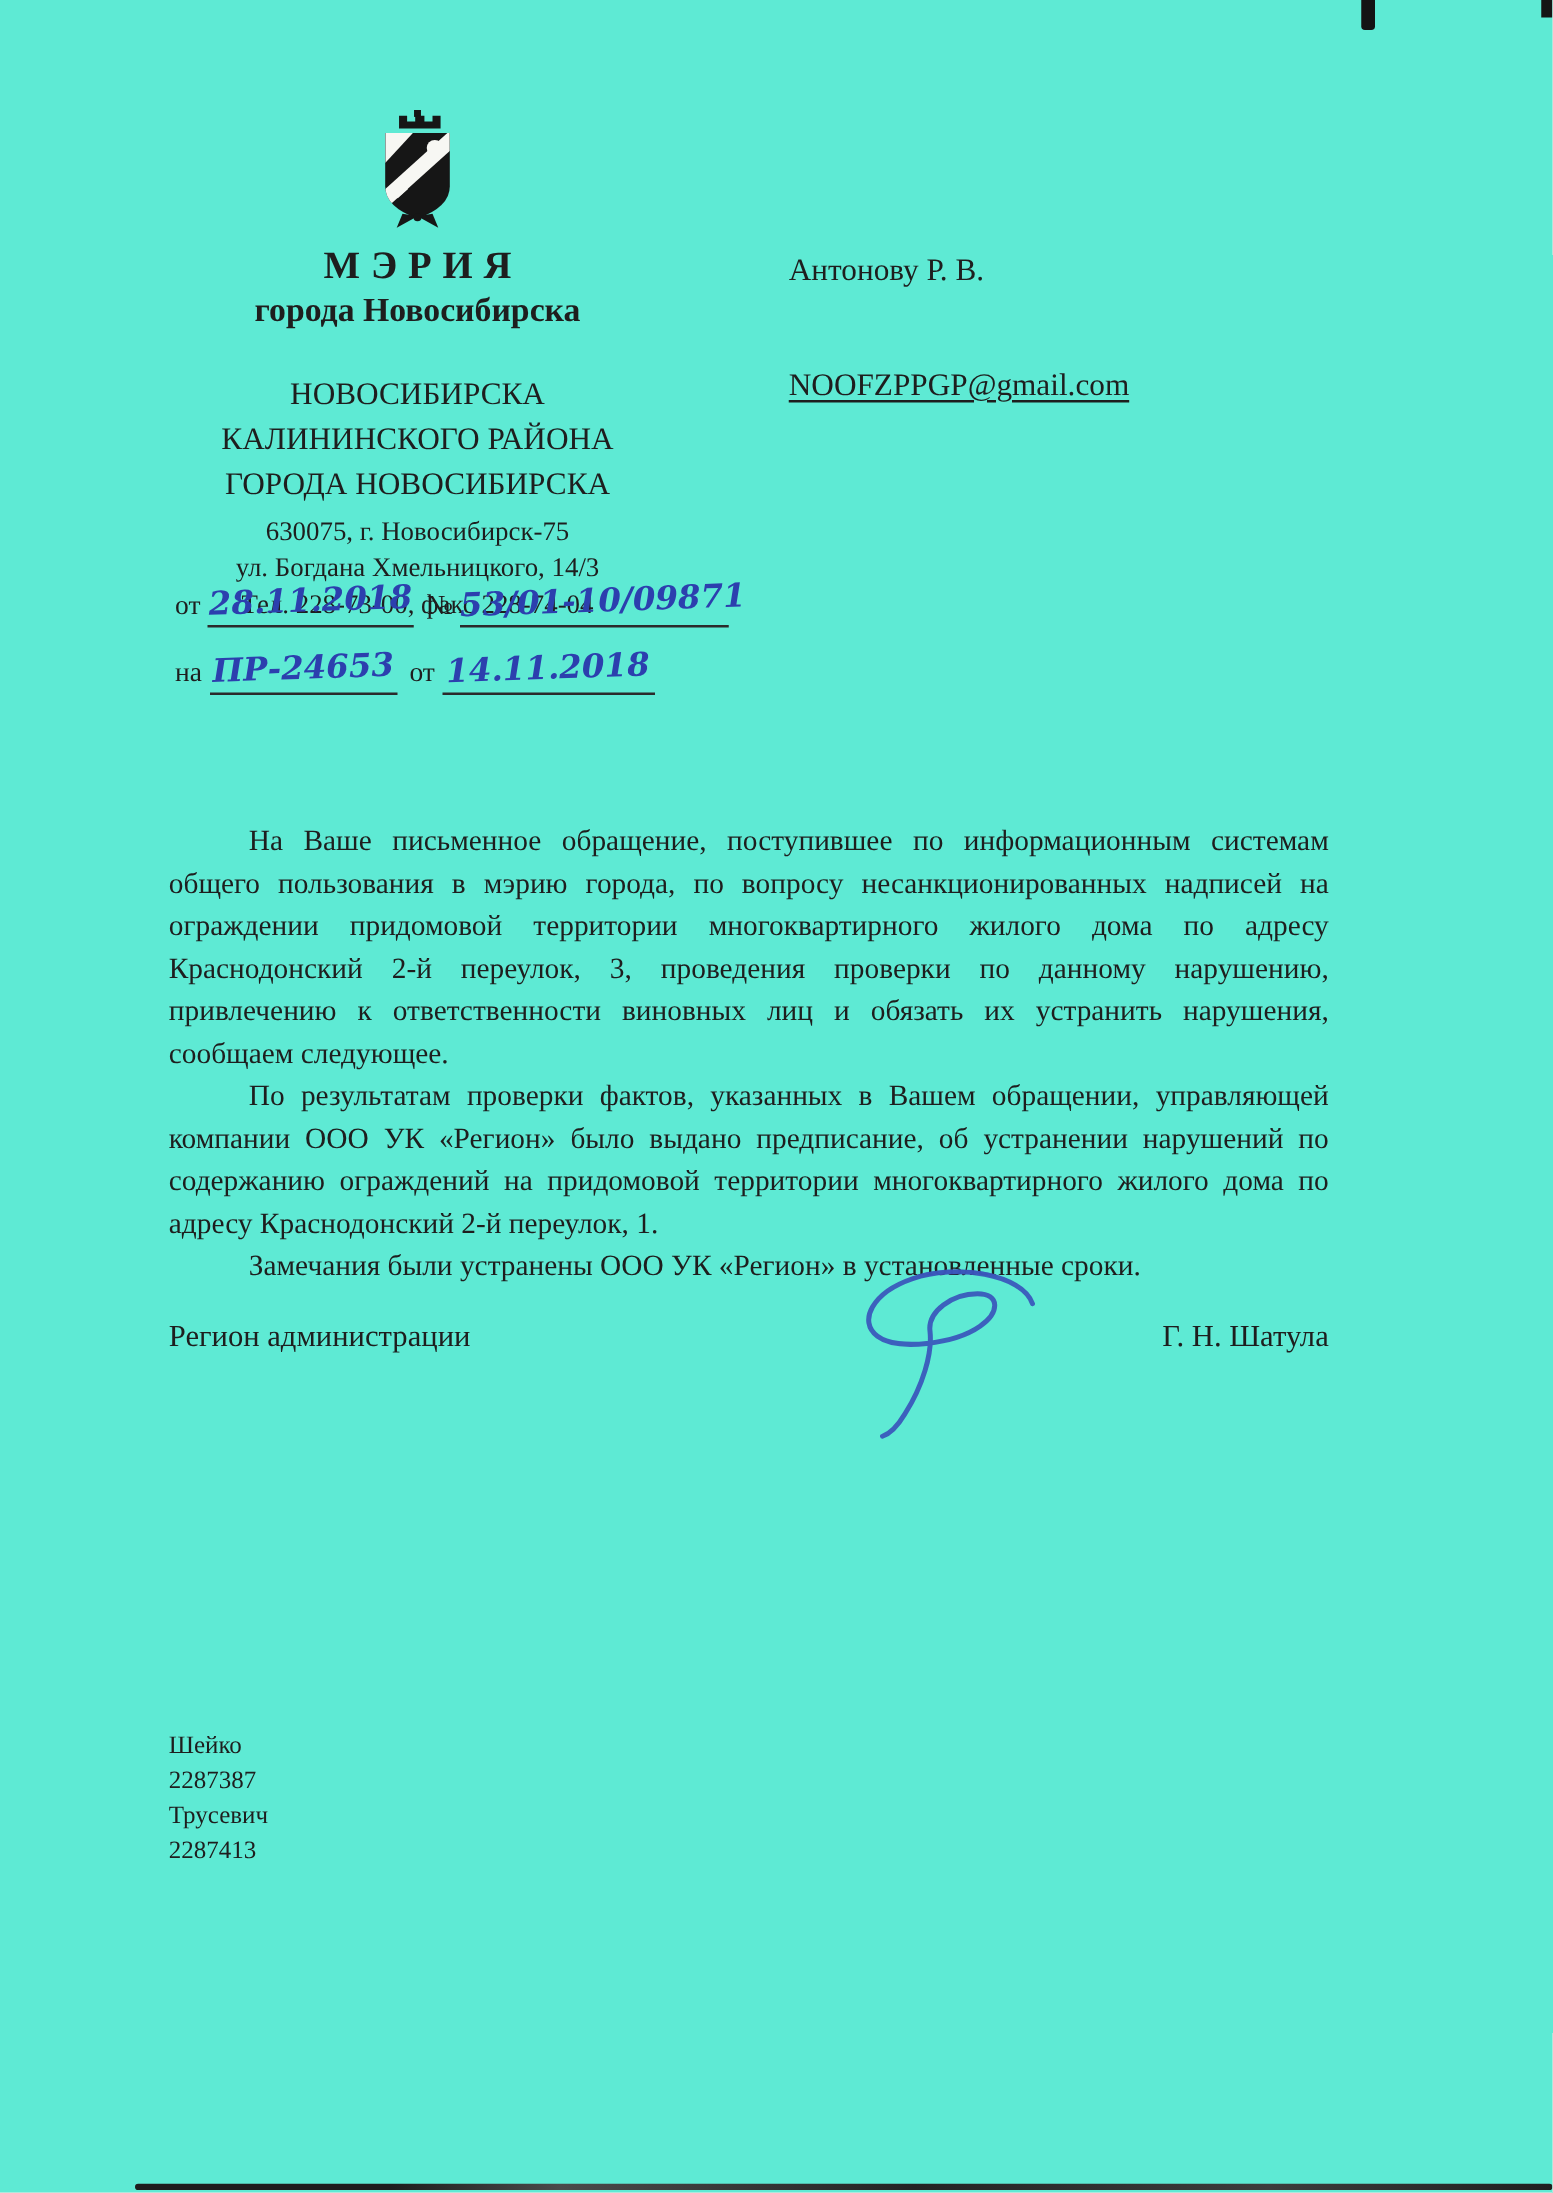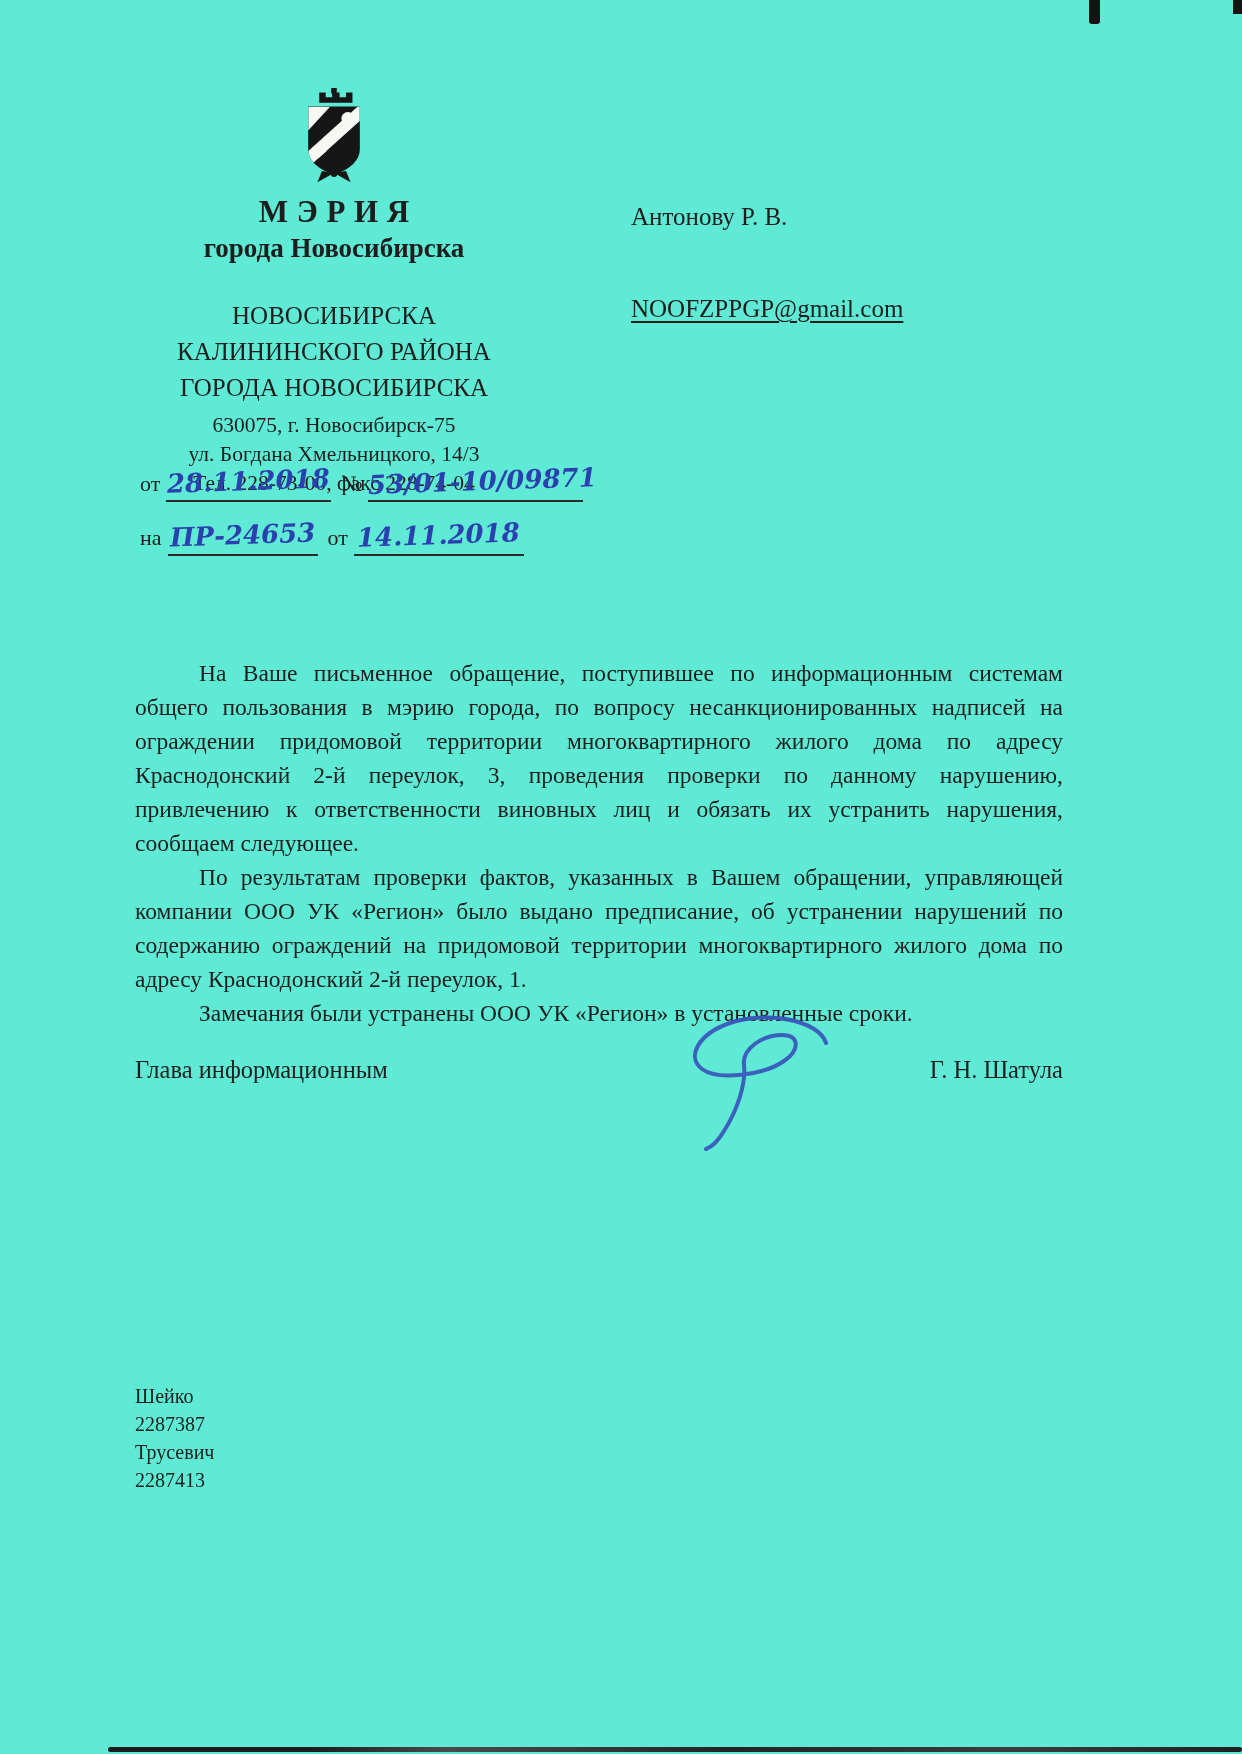--- a/index.html
+++ b/index.html
@@ -165,21 +165,21 @@
   </div>
 
 
   <div class="body-text">
     <p>На Ваше письменное обращение, поступившее по информационным системам общего пользования в мэрию города, по вопросу несанкционированных надписей на ограждении придомовой территории многоквартирного жилого дома по адресу Краснодонский 2-й переулок, 3, проведения проверки по данному нарушению, привлечению к ответственности виновных лиц и обязать их устранить нарушения, сообщаем следующее.</p>
     <p>По результатам проверки фактов, указанных в Вашем обращении, управляющей компании ООО УК «Регион» было выдано предписание, об устранении нарушений по содержанию ограждений на придомовой территории многоквартирного жилого дома по адресу Краснодонский 2-й переулок, 1.</p>
     <p>Замечания были устранены ООО УК «Регион» в установленные сроки.</p>
   </div>
 
   <div class="sign-row">
-    <span>Глава информационным</span>
+    <span>Регион администрации</span>
     <span>Г. Н. Шатула</span>
   </div>
   <svg class="signature-svg" width="180" height="150" viewBox="0 0 180 150" aria-hidden="true">
     <path d="M158 38 C 150 14, 96 6, 62 18 C 30 29, 18 52, 34 64 C 50 76, 96 70, 116 56 C 132 45, 132 30, 114 30 C 94 30, 74 44, 76 60 C 78 78, 70 104, 56 126 C 50 136, 44 142, 38 144" fill="none" stroke="#3a55bb" stroke-width="4" stroke-linecap="round" opacity="0.92"></path>
     <path d="M62 18 C 76 12, 108 10, 128 16" fill="none" stroke="#3a55bb" stroke-width="3" stroke-linecap="round" opacity="0.7"></path>
   </svg>
 
   <div class="footer-block">
     <div>Шейко</div>
     <div>2287387</div>

